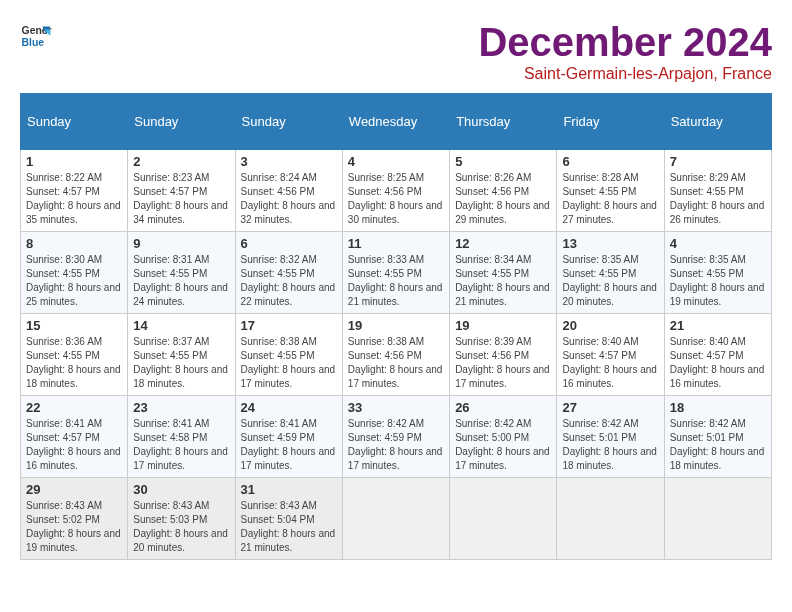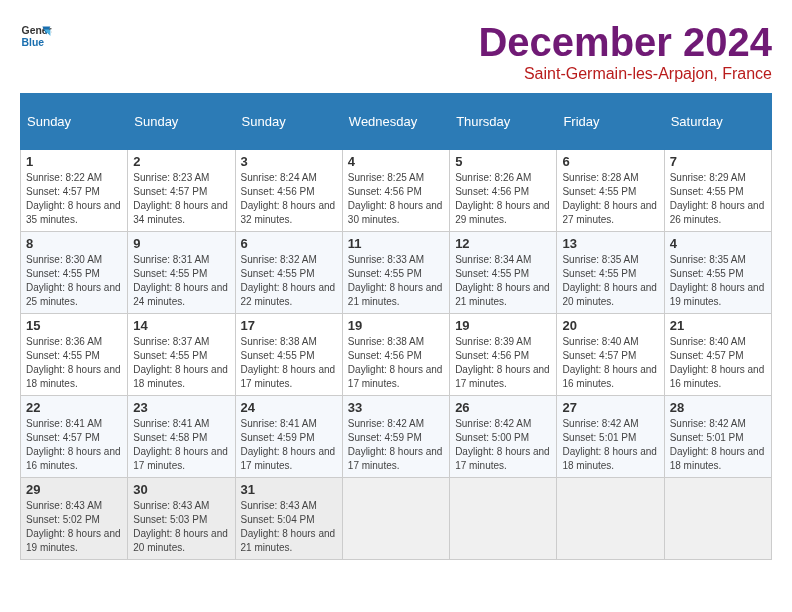--- a/index.html
+++ b/index.html
@@ -221,21 +221,21 @@
       </td>
         <td>
         <span class="day-number">26</span>
         <span class="day-info">Sunrise: 8:42 AM<br>Sunset: 5:00 PM<br>Daylight: 8 hours and 17 minutes.</span>
       </td>
         <td>
         <span class="day-number">27</span>
         <span class="day-info">Sunrise: 8:42 AM<br>Sunset: 5:01 PM<br>Daylight: 8 hours and 18 minutes.</span>
       </td>
         <td>
-        <span class="day-number">28</span>
+        <span class="day-number">18</span>
         <span class="day-info">Sunrise: 8:42 AM<br>Sunset: 5:01 PM<br>Daylight: 8 hours and 18 minutes.</span>
       </td>
       </tr>
       <tr>
         <td>
         <span class="day-number">29</span>
         <span class="day-info">Sunrise: 8:43 AM<br>Sunset: 5:02 PM<br>Daylight: 8 hours and 19 minutes.</span>
       </td>
         <td>
         <span class="day-number">30</span>

